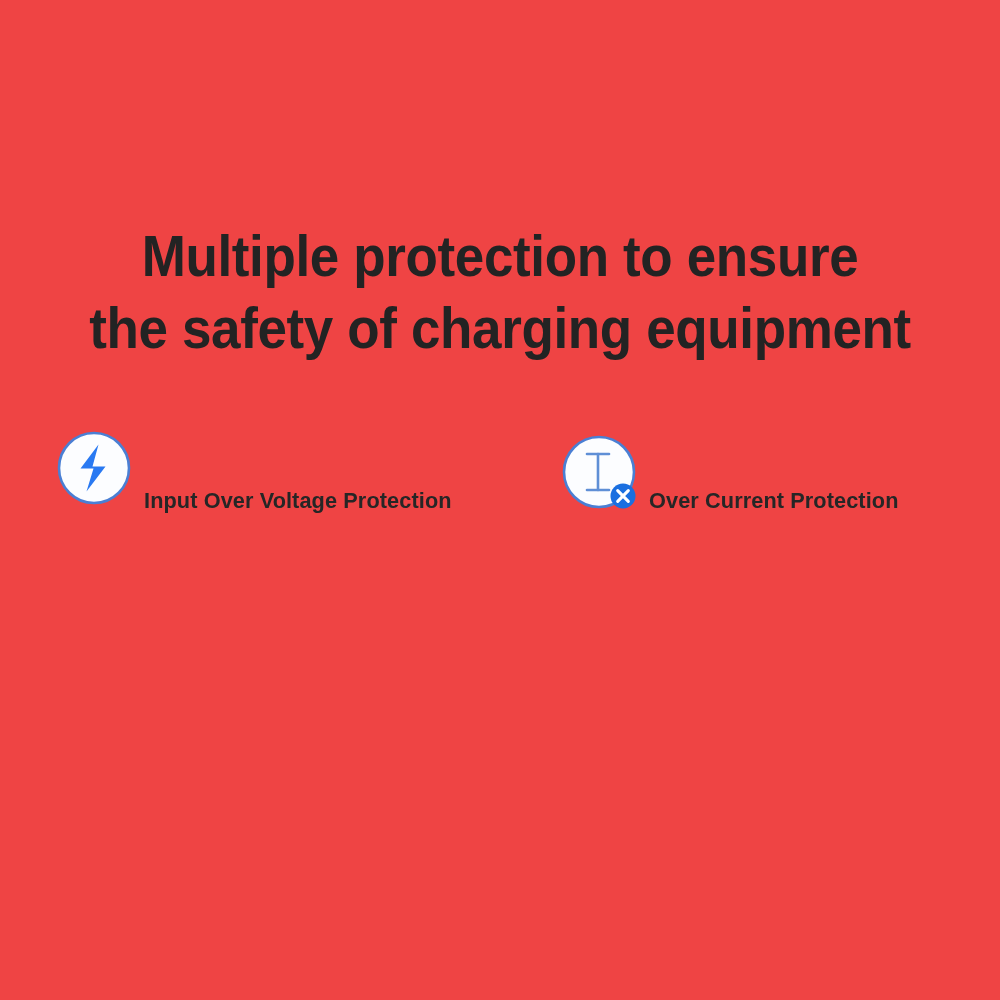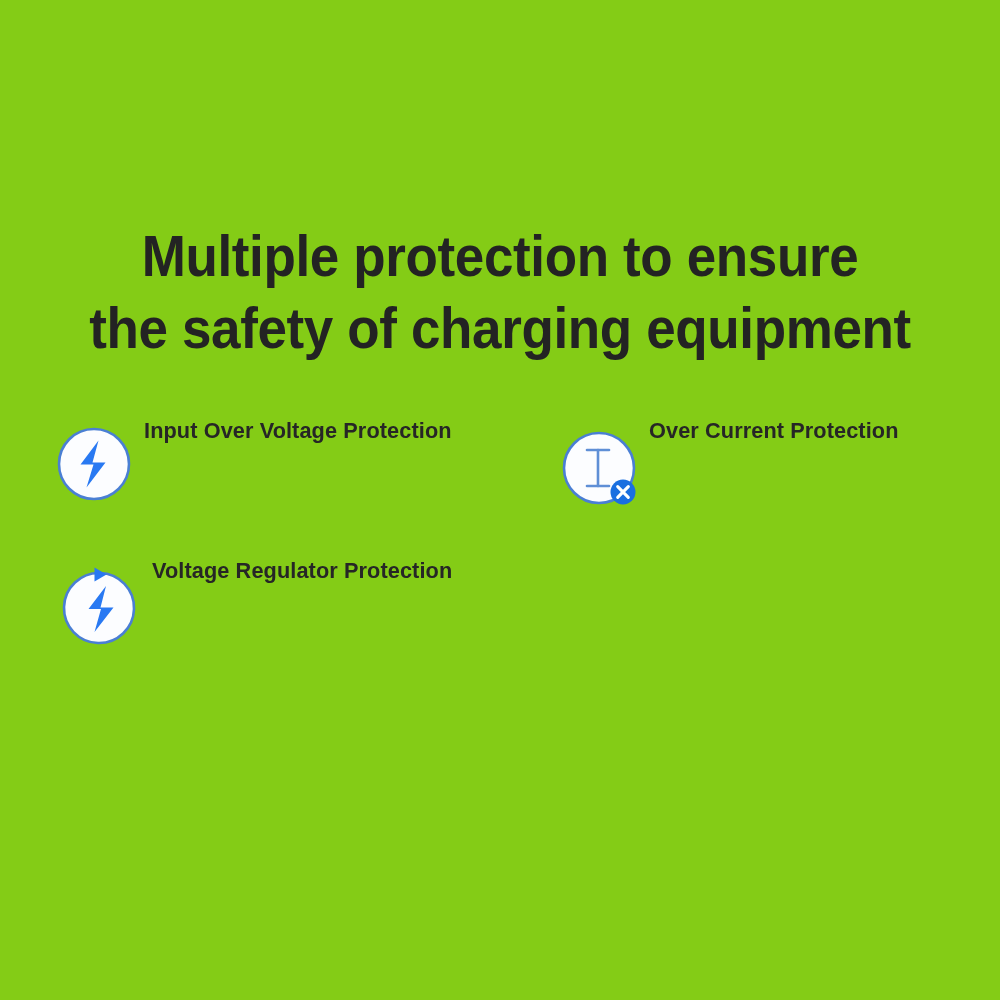--- a/index.html
+++ b/index.html
@@ -11,21 +11,21 @@
     width: 1000px;
     height: 1000px;
     font-family: "Liberation Sans", sans-serif;
     color: #231f20;
     overflow: hidden;
     position: relative;
   }
   .page {
     position: absolute;
     inset: 0;
-    background: #84cc16;
+    background: #ef4444;
   }
 
   
   .headline {
     position: absolute;
     left: 0;
     top: 182px;
     width: 1000px;
     text-align: center;
     font-family: "Liberation Sans Narrow", "Liberation Sans", sans-serif;
@@ -48,21 +48,21 @@
     left: 48px;
     top: 418px;
     width: 920px;
     display: grid;
     grid-template-columns: 505px 415px;
     grid-template-rows: 140px 140px 140px;
     align-items: start;
   }
   .feature {
     display: flex;
-    align-items: flex-start;
+    align-items: flex-end;
     height: 96px;
   }
   .feature .icon-wrap {
     width: 92px;
     min-width: 92px;
     height: 92px;
     position: relative;
   }
   .feature .icon-wrap svg {
     display: block;
@@ -124,25 +124,15 @@
             <line x1="45" y1="28" x2="45" y2="64"></line>
             <line x1="34" y1="64" x2="56" y2="64"></line>
           </g>
           <circle cx="70" cy="70" r="12.5" fill="#1a6fe0"></circle>
           <path d="M64.7 64.7 L75.3 75.3 M75.3 64.7 L64.7 75.3" stroke="#ffffff" stroke-width="3.1" stroke-linecap="round"></path>
         </svg>
       </span>
       <span class="label">Over Current Protection</span>
     </div>
 
-    <div class="feature col-right r3">
-      <span class="icon-wrap">
-        <svg viewBox="0 0 92 92">
-          <path d="M44 11 A35 35 0 1 1 42 81 A35 35 0 0 1 44 11" fill="#fcfdff" stroke="#4a7fd4" stroke-width="2.6" stroke-linecap="round"></path>
-          <path d="M38.5 5.5 L50.5 12.5 L38.5 19.5 Z" fill="#2979f2"></path>
-          <path d="M50 24 L32.5 47 L45 47 L38.5 70 L57.5 45.5 L44.5 45.5 Z" fill="#2979f2"></path>
-        </svg>
-      </span>
-      <span class="label">Voltage Regulator Protection</span>
-    </div>
 
   </div>
 </div>
 
 </body></html>

